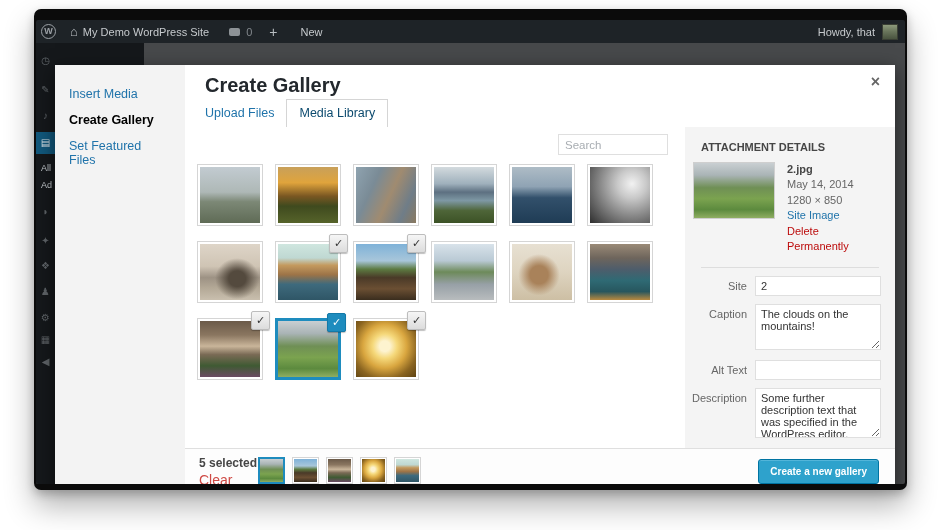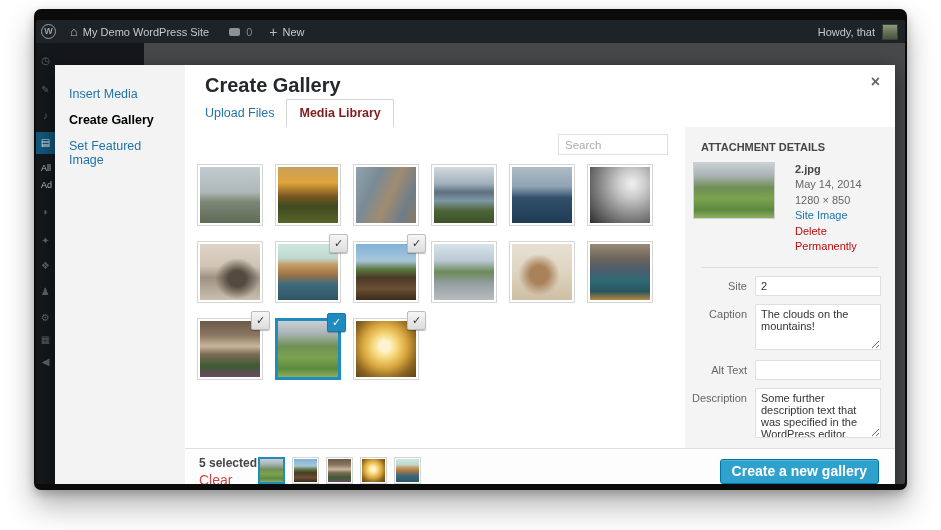--- a/index.html
+++ b/index.html
@@ -13,21 +13,21 @@
   
   .adminbar{position:absolute;left:0;right:0;top:0;height:23px;background:#1e2327;display:flex;
     align-items:center;color:#c6cacd;font-size:11px;}
   .ab-logo{width:13px;height:13px;border:1px solid #9ca1a6;border-radius:50%;color:#9ca1a6;
     font-size:9px;line-height:13px;text-align:center;margin-left:5px;font-weight:bold;}
   .ab-home{margin-left:14px;font-size:13px;line-height:10px;color:#b9bec2;}
   .ab-site{margin-left:5px;}
   .ab-bubble{width:11px;height:8px;background:#8d9296;border-radius:2px;margin-left:20px;}
   .ab-count{margin-left:6px;color:#83888d;}
   .ab-plus{margin-left:17px;font-size:14px;line-height:10px;color:#b9bec2;}
-  .ab-new{margin-left:5px;}
+  .ab-new{margin-left:23px;}
   .ab-right{margin-left:auto;display:flex;align-items:center;}
   .ab-avatar{width:14px;height:14px;margin:0 7px 0 7px;background:linear-gradient(180deg,#8d9a7c 0%,#6a765c 45%,#49533f 100%);border:1px solid #3a3f34;}
 
   
   .admin-page{position:absolute;left:0;right:0;top:23px;bottom:0;background:#47494b;}
   .admin-menu{position:absolute;left:0;top:0;width:108px;bottom:0;background:#15181b;}
   .am-icon{width:19px;text-align:center;color:#5f6468;font-size:10px;line-height:12px;}
   .am-pages{width:108px;height:22px;background:#11587c;display:flex;align-items:center;}
   .am-pages .am-icon{color:#dde4e8;}
   .am-sub{padding-left:5px;color:#c3c8cc;font-size:9px;line-height:11px;}
@@ -39,22 +39,22 @@
   .m-menu-item{padding:6px 14px;font-size:12.5px;color:#1f73aa;cursor:pointer;}
   .m-menu-item.active{color:#000;font-weight:bold;}
   .m-menu-gap{height:18px;}
 
   .m-content{position:absolute;left:130px;right:0;top:0;bottom:45px;}
   .m-header{position:absolute;left:0;right:0;top:0;height:62px;background:#fff;}
   .m-title{position:absolute;left:20px;top:9px;font-size:20px;font-weight:bold;color:#23282d;}
   .m-close{position:absolute;right:15px;top:8px;font-size:16px;color:#666;cursor:pointer;font-weight:bold;}
   .m-router{position:absolute;left:20px;bottom:0;display:flex;align-items:flex-end;font-size:12.5px;}
   .tab-link{color:#1f73aa;padding:6px 12px 7px 0;cursor:pointer;}
-  .tab-active{border:1px solid #d5d5d5;border-bottom:none;background:#fff;color:#7f1d1d;
-    padding:6px 12px 7px;cursor:pointer;font-weight:bold;}
+  .tab-active{border:1px solid #d5d5d5;border-bottom:none;background:#fff;color:#0c4a6e;
+    padding:6px 12px 7px;cursor:pointer;}
 
   .m-browser{position:absolute;left:0;right:210px;top:62px;bottom:0;background:#fff;}
   .filter{position:absolute;left:12px;top:6px;width:108px;height:23px;border:1px solid #cfcfcf;
     border-radius:3px;background:linear-gradient(#fff,#f6f6f6);font-size:11.5px;color:#333;
     display:flex;align-items:center;justify-content:space-between;padding:0 7px;box-sizing:border-box;cursor:pointer;}
   .spin{display:flex;flex-direction:column;gap:2px;}
   .tri-up{width:0;height:0;border-left:3px solid transparent;border-right:3px solid transparent;border-bottom:4px solid #555;}
   .tri-dn{width:0;height:0;border-left:3px solid transparent;border-right:3px solid transparent;border-top:4px solid #555;}
   .search{position:absolute;right:17px;top:7px;width:110px;height:21px;border:1px solid #dfdfdf;
     font-size:11.5px;padding:0 6px;color:#32373c;box-sizing:border-box;font-family:inherit;}
@@ -68,21 +68,21 @@
   .photo{width:100%;height:100%;}
   .check{position:absolute;top:-8px;right:-8px;width:17px;height:17px;background:linear-gradient(#f6f6f6,#dcdcdc);
     border:1px solid #bdbdbd;border-radius:2px;box-shadow:0 1px 1px rgba(0,0,0,.25);color:#333;
     font-size:11px;font-weight:bold;text-align:center;line-height:16px;cursor:pointer;}
   .check.blue{background:#1e8cbe;border-color:#1479a8;color:#fff;}
 
   .m-sidebar{position:absolute;right:0;width:210px;top:62px;bottom:0;background:#f4f4f4;font-size:11px;color:#666;}
   .sb-heading{margin:14px 16px 9px;font-weight:bold;color:#464646;font-size:11px;}
   .att-info{display:flex;margin:0 14px 0 8px;}
   .att-thumb{width:80px;height:55px;border:1px solid #cfcfcf;flex:none;}
-  .att-meta{margin-left:20px;line-height:1.4;}
+  .att-meta{margin-left:12px;line-height:1.4;}
   .att-name{font-weight:bold;color:#464646;}
   .link-blue{color:#1f73aa;cursor:pointer;}
   .link-red{color:#bc0b0b;cursor:pointer;}
   .sb-sep{border:none;border-top:1px solid #ddd;margin:13px 16px 4px;}
   .frow{display:flex;margin:8px 14px 0 6px;}
   .flabel{width:56px;text-align:right;padding:4px 8px 0 0;color:#666;flex:none;}
   .fctrl{flex:1;}
   .fctrl input,.fctrl textarea{width:100%;border:1px solid #dfdfdf;background:#fff;color:#333;
     font-size:11px;font-family:inherit;padding:3px 5px;box-sizing:border-box;resize:vertical;}
   .fctrl input{height:20px;}
@@ -90,21 +90,21 @@
   .ta-desc{height:50px;}
 
   .m-footer{position:absolute;left:130px;right:0;bottom:0;height:45px;background:#fdfdfd;border-top:1px solid #dfdfdf;box-sizing:border-box;}
   .sel-count{position:absolute;left:14px;top:7px;font-size:12px;font-weight:bold;color:#464646;}
   .sel-clear{position:absolute;left:14px;top:23px;font-size:14px;color:#cf4944;cursor:pointer;}
   .sel-thumbs{position:absolute;left:73px;top:8px;display:flex;gap:7px;}
   .sthumb{width:27px;height:27px;border:1px solid #d5d5d5;padding:1px;background:#fff;box-sizing:border-box;cursor:pointer;}
   .sthumb.focused{border:2px solid #1e8cbe;padding:0;}
   .sthumb .photo{display:block;}
   .create-btn{position:absolute;right:16px;top:10px;height:25px;padding:0 11px;background:#2ea2cc;
-    border:1px solid #0074a2;border-radius:3px;color:#fff;font-size:14px;font-weight:bold;
+    border:1px solid #0074a2;border-radius:3px;color:#fff;font-size:10px;font-weight:bold;
     line-height:23px;cursor:pointer;box-shadow:inset 0 1px 0 rgba(120,200,230,.5);font-family:inherit;}
 
   
   .ph-p1{background:linear-gradient(180deg,#c2cbd1 0%,#aeb8b6 45%,#7c8876 62%,#5f6b56 100%);}
   .ph-p2{background:linear-gradient(180deg,#c8a05a 0%,#e0a43c 28%,#7a5722 52%,#3f4a1e 70%,#56632a 100%);}
   .ph-p3{background:linear-gradient(115deg,#8fa3b0 0%,#7a8b96 30%,#a08b70 55%,#6f7d88 80%,#8a795f 100%);}
   .ph-p4{background:linear-gradient(180deg,#d3dade 0%,#9fb0bc 30%,#5d7081 45%,#7e98a4 60%,#4e6538 78%,#3c5226 100%);}
   .ph-p5{background:linear-gradient(180deg,#aebcc6 0%,#8fa3b4 35%,#32506b 55%,#1f3c55 100%);}
   .ph-p6{background:radial-gradient(circle at 70% 30%,#f2f2f2 0%,#c9c9c9 25%,#8a8a8a 55%,#2e2e2e 100%);}
   .ph-p7{background:radial-gradient(ellipse at 62% 62%,#544a3e 0 16%,rgba(0,0,0,0) 42%),
@@ -156,21 +156,21 @@
           <div class="am-icon" style="margin-top: 14px;">⚙</div>
           <div class="am-icon" style="margin-top: 10px;">▦</div>
           <div class="am-icon" style="margin-top: 10px;">◀</div>
         </div>
 
       <div class="modal">
 
         <div class="m-menu">
             <div class="m-menu-item">Insert Media</div>
             <div class="m-menu-item active">Create Gallery</div>
-            <div class="m-menu-item">Set Featured Image</div>
+            <div class="m-menu-item">Set Featured Files</div>
             <div class="m-menu-gap"></div>
           </div>
 
         <div class="m-content">
           <div class="m-header">
             <div class="m-title">Create Gallery</div>
             <div class="m-close">×</div>
             <div class="m-router">
                 <div class="tab-link">Upload Files</div>
                 <div class="tab-active">Media Library</div>

